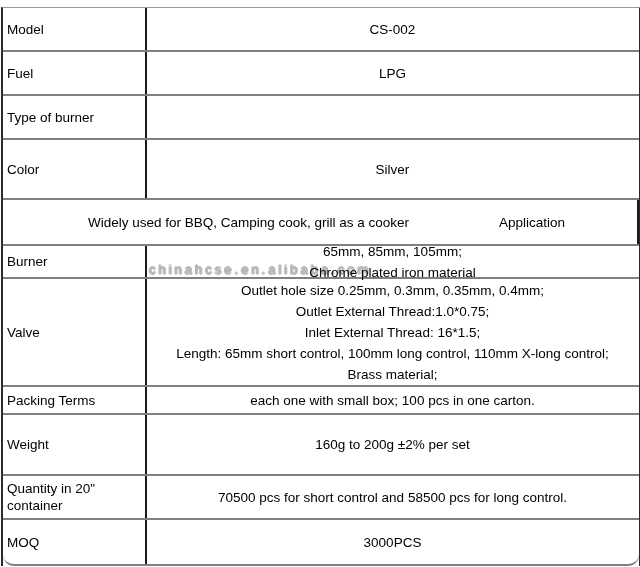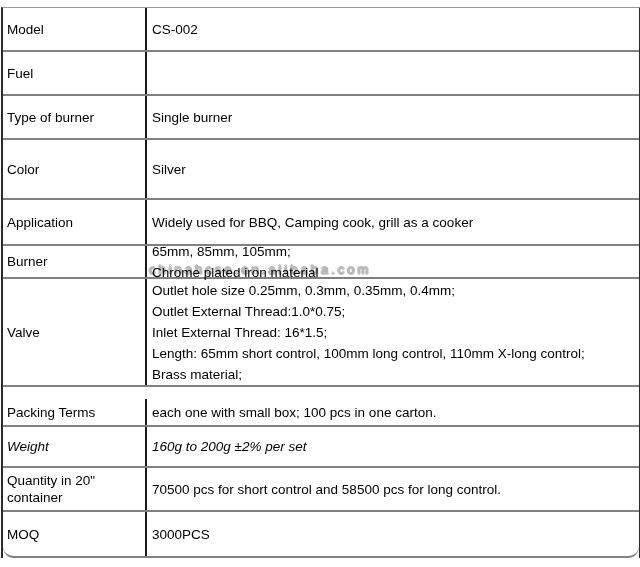--- a/index.html
+++ b/index.html
@@ -58,35 +58,36 @@
     align-items: center;
     padding: 2px 4px 2px 4px;
     line-height: 17px;
   }
   .cell.value {
     flex: 1 1 auto;
     display: flex;
     flex-direction: column;
     justify-content: center;
     padding: 2px 6px 2px 5px;
+    align-items: center;
   }
   .cell.value .line {
     line-height: 21px;
     white-space: nowrap;
   }
   
   .r0  { height: 44px; }
   .r1  { height: 44px; }
   .r2  { height: 44px; }
   .r3  { height: 60px; }
   .r4  { height: 46px; }
   .r5  { height: 33px; }
   .r6  { height: 108px; }
-  .r7  { height: 28px; margin-top: 12px; }
-  .r8  { height: 41px; font-style: italic; }
+  .r7  { height: 28px; }
+  .r8  { height: 61px; }
   .r9  { height: 44px; }
   .r10 { height: 46px; border-radius: 11px; }
 </style>
 </head>
 <body>
 
 <div class="stage">
 
   <div class="watermark">chinahcse.en.alibaba.com</div>
 
@@ -94,41 +95,41 @@
 
     <div class="row r0">
       <div class="cell label">Model</div>
       <div class="cell value">
         <div class="line">CS-002</div>
       </div>
     </div>
 
     <div class="row r1">
       <div class="cell label">Fuel</div>
+      <div class="cell value">
+        <div class="line">LPG</div>
+      </div>
     </div>
 
     <div class="row r2">
       <div class="cell label">Type of burner</div>
-      <div class="cell value">
-        <div class="line">Single burner</div>
-      </div>
     </div>
 
     <div class="row r3">
       <div class="cell label">Color</div>
       <div class="cell value">
         <div class="line">Silver</div>
       </div>
     </div>
 
     <div class="row r4">
-      <div class="cell label">Application</div>
       <div class="cell value">
         <div class="line">Widely used for BBQ, Camping cook, grill as a cooker</div>
       </div>
+      <div class="cell label">Application</div>
     </div>
 
     <div class="row r5">
       <div class="cell label">Burner</div>
       <div class="cell value">
         <div class="line">65mm, 85mm, 105mm;</div>
         <div class="line">Chrome plated iron material</div>
       </div>
     </div>
 

